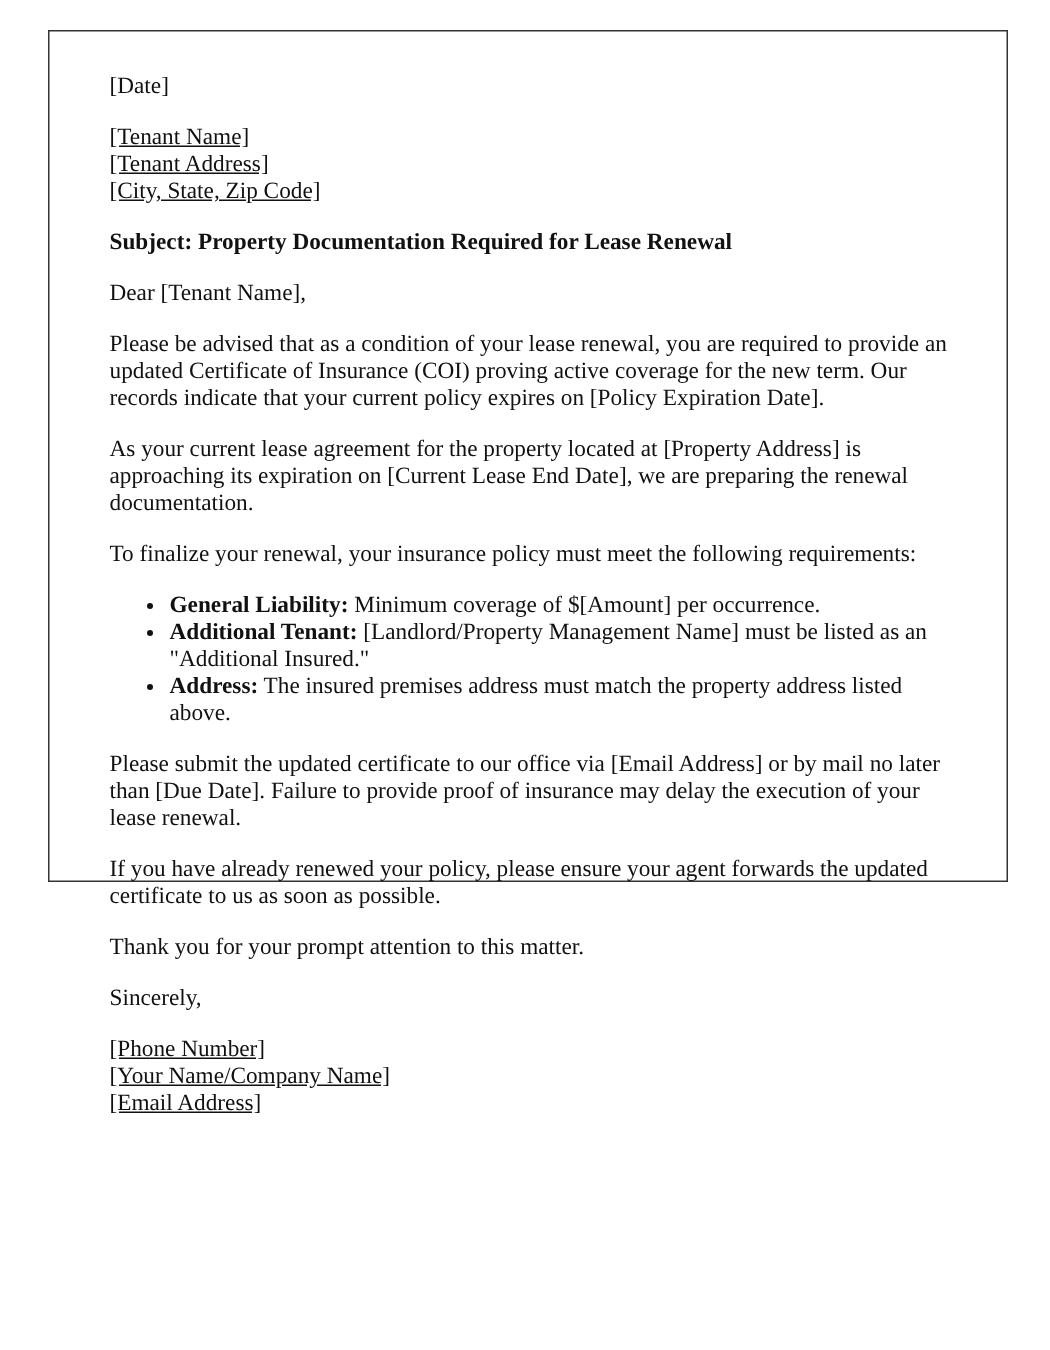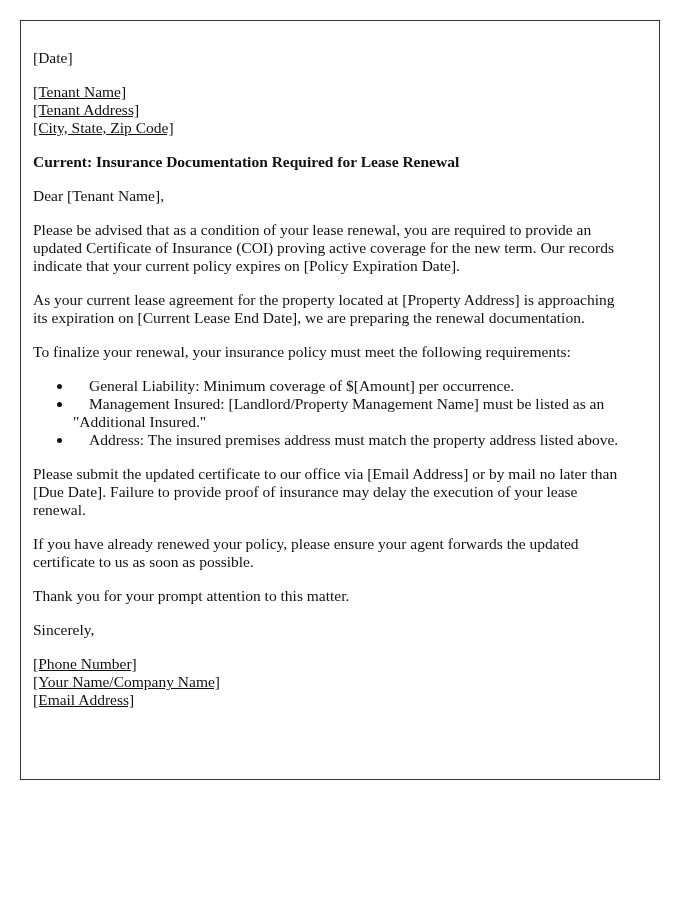--- a/index.html
+++ b/index.html
@@ -2,57 +2,57 @@
 <html><head>
   <meta charset="utf-8">
   <style>
     html, body { margin: 0; padding: 0; background: #ffffff; }
     body {
       width: 700px; height: 900px; position: relative;
       font-family: "Liberation Serif", "DejaVu Serif", serif;
       font-size: 15.5px; line-height: 18px; color: #111111;
     }
     .letter {
-      position: absolute; left: 20px; top: 20px;
-      width: 640px; height: 760px;
+      position: absolute; left: 32px; top: 20px;
+      width: 640px; height: 568px;
       border: 1px solid #333333;
       box-sizing: border-box;
-      padding: 28px 28px 0 12px;
+      padding: 28px 28px 0 40px;
     }
     p { margin: 0 0 16px 0; }
     .block { margin: 0 0 16px 0; }
     .line { display: block; text-decoration: underline; }
     .subject { font-weight: bold; }
     ul { margin: 0 0 16px 0; padding-left: 40px; }
     li { margin: 0; }
-    b { font-weight: normal; margin-left: 16px; }
+    b { font-weight: bold; }
   </style>
 </head>
 <body>
 
 <div class="letter">
   <p>[Date]</p>
 
   <div class="block">
     <span class="line">[Tenant Name]</span>
     <span class="line">[Tenant Address]</span>
     <span class="line">[City, State, Zip Code]</span>
   </div>
 
-  <p class="subject">Current: Insurance Documentation Required for Lease Renewal</p>
+  <p class="subject">Subject: Property Documentation Required for Lease Renewal</p>
 
   <p>Dear [Tenant Name],</p>
 
   <p>Please be advised that as a condition of your lease renewal, you are required to provide an updated Certificate of Insurance (COI) proving active coverage for the new term. Our records indicate that your current policy expires on [Policy Expiration Date].</p>
   <p>As your current lease agreement for the property located at [Property Address] is approaching its expiration on [Current Lease End Date], we are preparing the renewal documentation.</p>
   <p>To finalize your renewal, your insurance policy must meet the following requirements:</p>
 
   <ul>
     <li><b>General Liability:</b><span> Minimum coverage of $[Amount] per occurrence.</span></li>
-    <li><b>Management Insured:</b><span> [Landlord/Property Management Name] must be listed as an "Additional Insured."</span></li>
+    <li><b>Additional Tenant:</b><span> [Landlord/Property Management Name] must be listed as an "Additional Insured."</span></li>
     <li><b>Address:</b><span> The insured premises address must match the property address listed above.</span></li>
   </ul>
 
   <p>Please submit the updated certificate to our office via [Email Address] or by mail no later than [Due Date]. Failure to provide proof of insurance may delay the execution of your lease renewal.</p>
   <p>If you have already renewed your policy, please ensure your agent forwards the updated certificate to us as soon as possible.</p>
   <p>Thank you for your prompt attention to this matter.</p>
 
   <p>Sincerely,</p>
 
   <div class="block">

